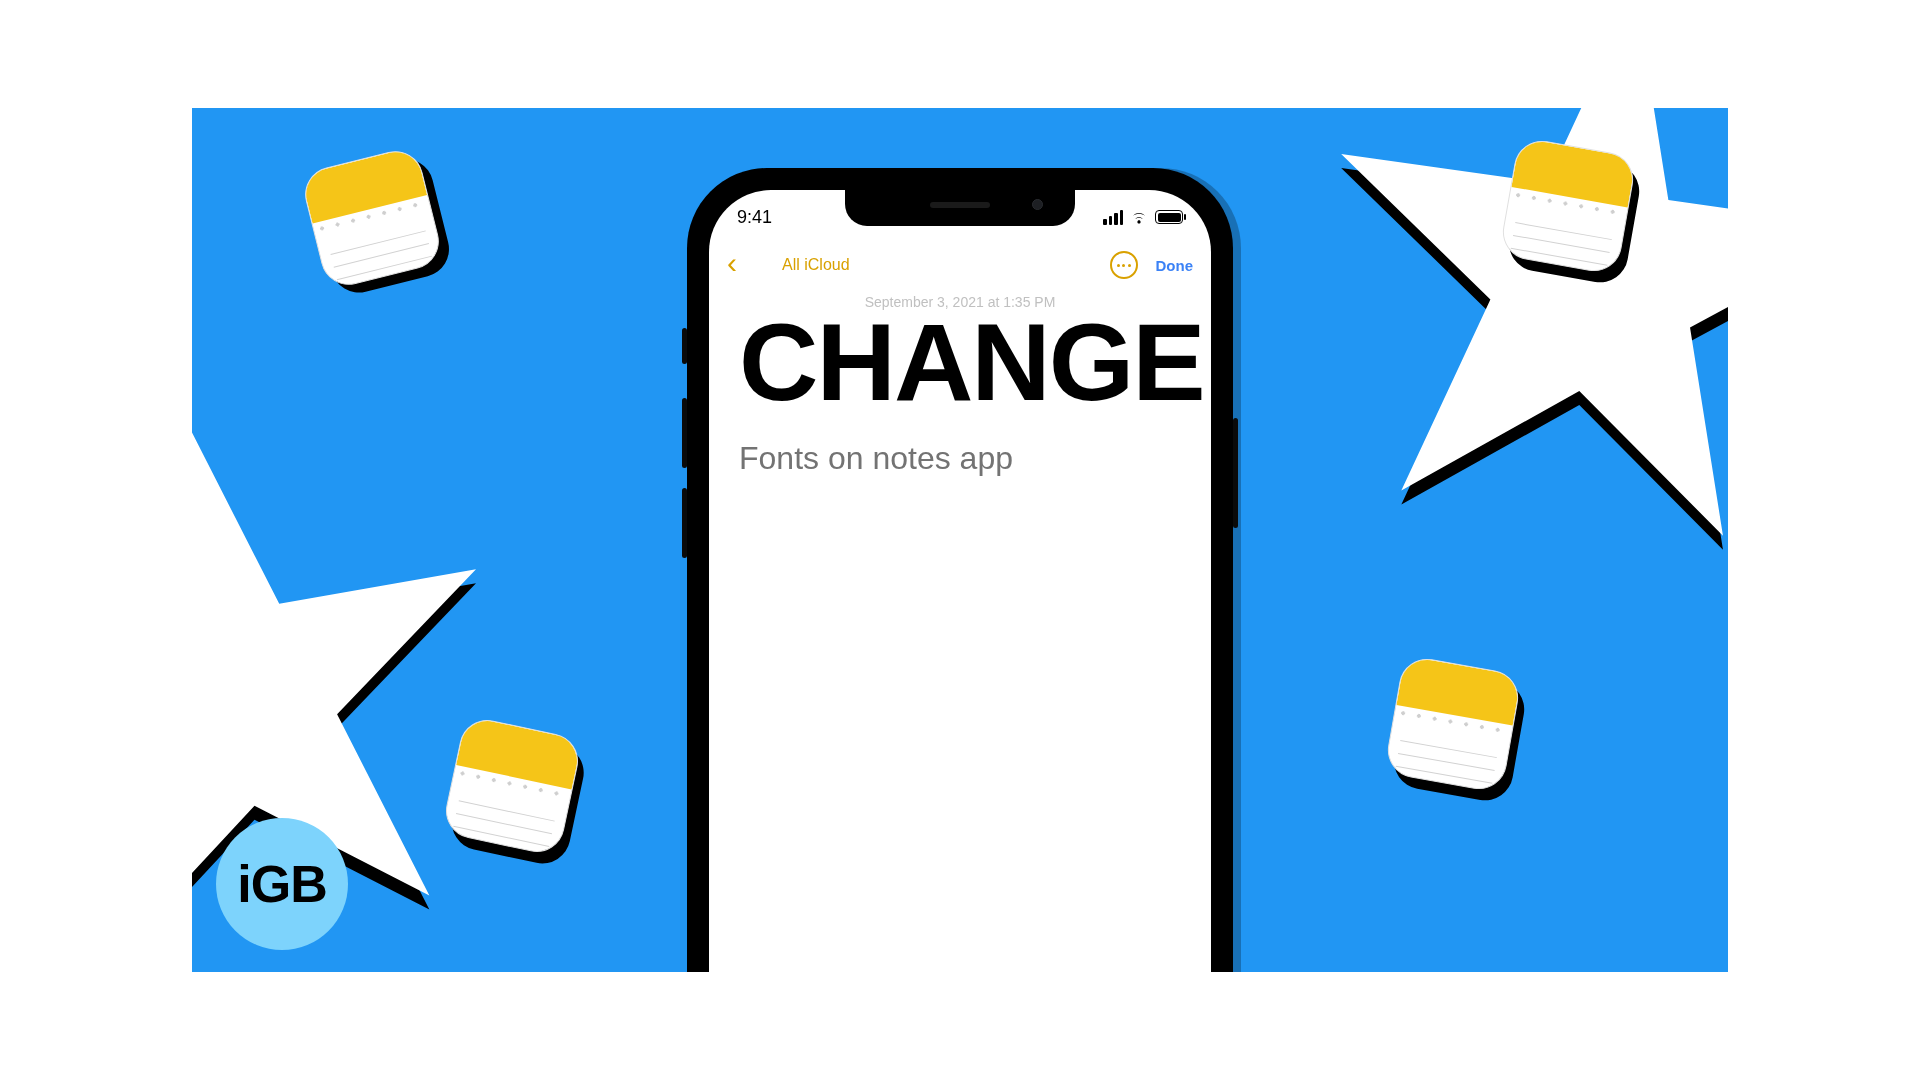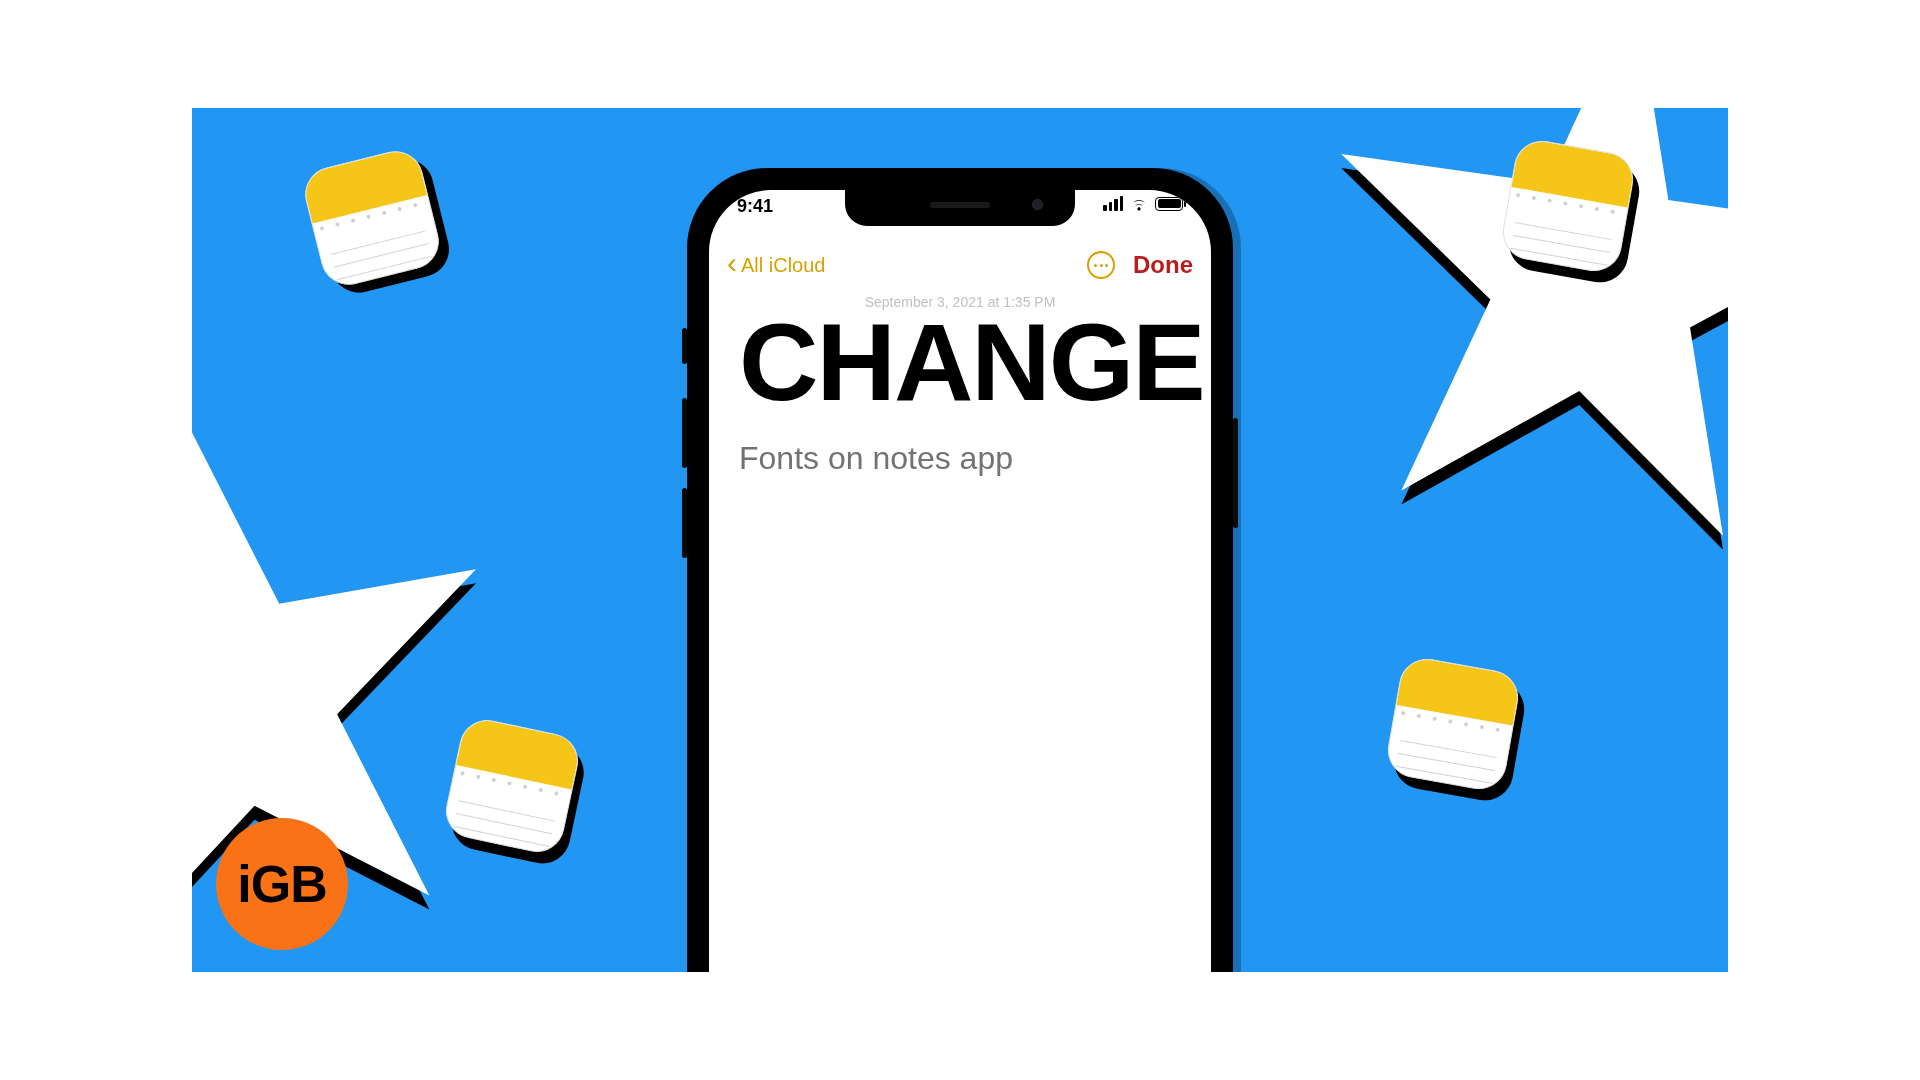--- a/index.html
+++ b/index.html
@@ -35,21 +35,21 @@
 .notes-icon .lines span { display:block; height:1px; background:#d2d2d2; margin:12px 0;}
 .ni1 { left: 120px; top: 50px; transform: rotate(-14deg); width:120px; height:120px;}
 .ni2 { right: 100px; top: 38px; transform: rotate(10deg); width:120px; height:120px;}
 .ni3 { left: 260px; top: 618px; transform: rotate(12deg); width:120px; height:120px;}
 .ni4 { right: 215px; top: 556px; transform: rotate(10deg); width:120px; height:120px;}
 
 
 .badge {
   position: absolute; left: 24px; bottom: 22px;
   width: 132px; height: 132px; border-radius: 50%;
-  background: #f97316; display:flex; align-items:center; justify-content:center;
+  background: #7dd3fc; display:flex; align-items:center; justify-content:center;
 }
 .badge span { font-weight: 900; font-size: 52px; color:#000; letter-spacing:-1px;}
 
 
 .phone {
   position: absolute; left: 50%; top: 60px;
   transform: translateX(-50%);
   width: 546px; height: 1100px;
   background: #000; border-radius: 80px;
   padding: 18px;
@@ -76,49 +76,49 @@
   width: 230px; height: 36px; background:#000;
   border-bottom-left-radius: 22px; border-bottom-right-radius: 22px;
   z-index: 50;
 }
 .notch .speaker{ position:absolute; top:12px; left:50%; transform:translateX(-50%); width:60px; height:6px; background:#1a1a1a; border-radius:3px;}
 .notch .cam{ position:absolute; top:9px; right:32px; width:11px; height:11px; border-radius:50%; background:#1d1f23; border:1px solid #2a2c30;}
 
 
 .status {
   position:absolute; top:0; left:0; right:0; height:48px;
-  display:flex; justify-content:space-between; align-items:flex-start;
-  padding: 6px 28px 0; z-index:10; font-weight:700;
+  display:flex; justify-content:space-between; align-items:center;
+  padding: 6px 28px 0; z-index:10; font-weight:400;
 }
 .status .time { font-size:18px; }
 .status .icons { display:flex; align-items:center; gap:6px; }
 .signal { display:flex; align-items:flex-end; gap:2px; }
 .signal i { width:3.5px; background:#000; border-radius:1px; }
 .signal i:nth-child(1){height:6px;} .signal i:nth-child(2){height:9px;}
 .signal i:nth-child(3){height:12px;} .signal i:nth-child(4){height:15px;}
 .battery { width:28px; height:14px; border:1.6px solid #000; border-radius:4px; position:relative;}
 .battery::after{content:""; position:absolute; right:-4px; top:3px; width:2.5px; height:6px; background:#000; border-radius:2px;}
 .battery .fill{ position:absolute; inset:1.5px; background:#000; border-radius:2px;}
 
 
 .navbar {
   position:absolute; top:50px; left:0; right:0; height:50px;
   display:flex; align-items:center; justify-content:space-between;
   padding: 0 18px; color:#d9a100;
 }
 .nav-left { display:flex; align-items:center; gap:4px; color:#d9a100;}
 .nav-left .chev { font-size:30px; line-height:1; margin-top:-4px;}
-.nav-left .label { font-size:20px; }
+.nav-left .label { font-size:16px;margin-left:41px; }
 .nav-right { display:flex; align-items:center; gap:18px;}
 .more-circle {
   width:28px; height:28px; border:2.5px solid #d9a100; border-radius:50%;
   display:flex; align-items:center; justify-content:center; gap:2.5px;
 }
 .more-circle i { width:3px; height:3px; background:#d9a100; border-radius:50%;}
-.done { font-size:24px; font-weight:600; color:#b91c1c;}
+.done { font-size:15px; font-weight:600; color:#3b82f6;}
 
 
 .note-meta {
   position:absolute; top:104px; left:0; right:0; text-align:center;
   font-size:14px; color:#c0c0c0;
 }
 .note-title {
   position:absolute; top:120px; left:30px; right:16px;
   font-family: Liberation Sans, sans-serif;
   font-size: 110px; font-weight: 900; letter-spacing: -2px;

